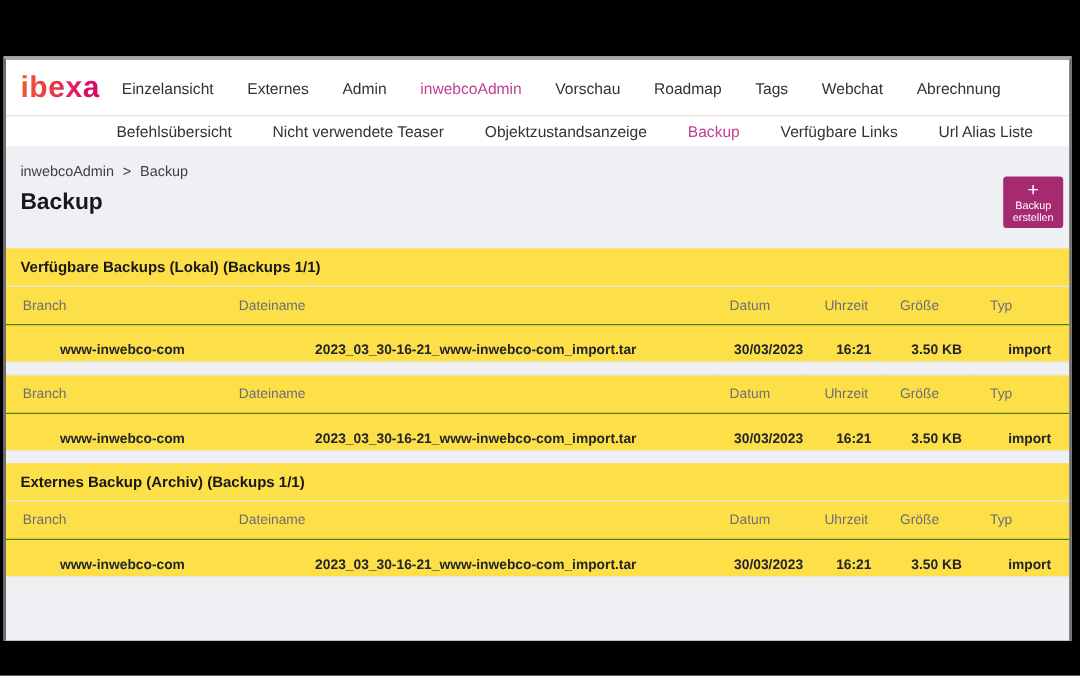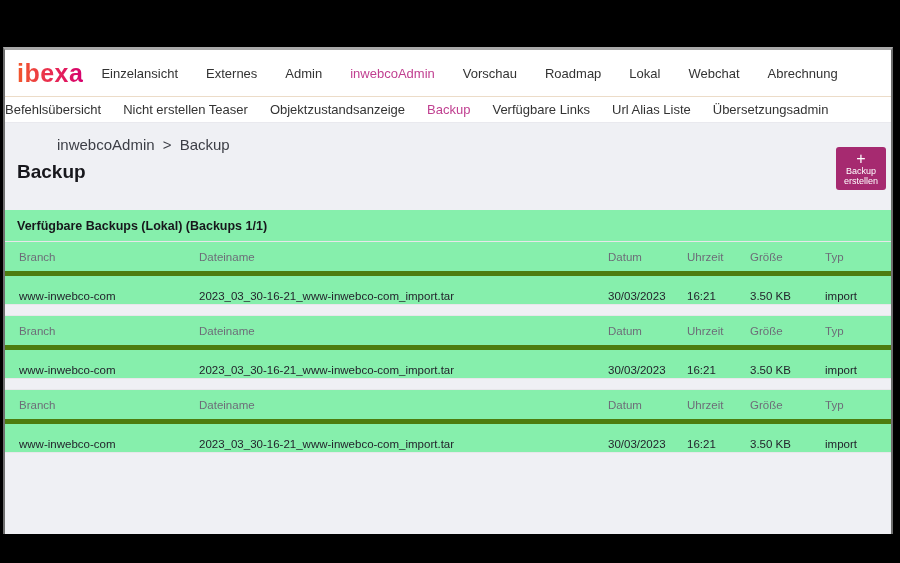--- a/index.html
+++ b/index.html
@@ -35,87 +35,87 @@
   .nav-item {
     margin-left:28px; font-size:13px; font-weight:normal;
     color:#333; cursor:pointer; white-space:nowrap;
   }
   .nav-item.first { margin-left:18px; }
   .nav-item.active { color:#c03f90; }
   .nav-divider { border-top:1px solid #ecdcc8; background:#fff; }
   .nav-secondary {
     background:#fff; height:26px;
     display:flex; align-items:center;
-    gap:22px;
+    padding-left:92px; gap:34px;
     border-bottom:1px solid #e9e9ee;
   }
   .nav-secondary .nav-item { margin-left:0; }
   
   .page { position:relative; }
   .breadcrumb {
-    padding:13px 12px 0; font-size:15px; color:#3c3e46;margin-left:40px;
+    padding:13px 12px 0; font-size:12px; color:#3c3e46;
   }
   .breadcrumb .crumb { cursor:pointer; }
   .breadcrumb .sep { margin:0 4px; color:#3c3e46; }
   .page-title {
     padding:8px 12px 0; font-size:19px; font-weight:bold; color:#17171c;
   }
   .create-btn {
     position:absolute; top:24px; right:5px;
     width:50px; height:43px;
     background:#a62a70; border:none; border-radius:3px;
     color:#fff; cursor:pointer;
     display:flex; flex-direction:column; align-items:center; justify-content:center;
     font-family:"Liberation Sans", sans-serif;
   }
   .create-btn .plus { font-size:16px; line-height:15px; font-weight:normal; }
   .create-btn .lbl { font-size:9px; line-height:10.5px; white-space:pre-line; }
   
-  .section { background:#86efac; margin-bottom:10px; }
+  .section { background:#fde047; margin-bottom:10px; }
   .section.first { margin-top:27px; }
   .section-title {
     padding:9px 12px 8px; font-size:12.5px; font-weight:bold; color:#17171c;
   }
   table { width:100%; border-collapse:collapse; table-layout:fixed; }
   col.c1{width:180px;} col.c2{width:409px;} col.c3{width:79px;}
   col.c4{width:63px;}  col.c5{width:75px;}
   th {
     height:32px; text-align:left; padding:0 0 0 14px;
     font-size:11.5px; font-weight:normal; color:#6d6d78;
-    border-top:1px solid #e7e7ea; border-bottom:5px solid #4d7c0f;
+    border-top:1px solid #e7e7ea; border-bottom:1px solid #4d7c0f;
   }
   td {
     height:31px; padding:12px 0 0 14px;
-    font-size:11.5px; font-weight:normal; color:#23242c;
+    font-size:11.5px; font-weight:bold; color:#23242c;
     border-bottom:1px solid #e7e7ea;
-    overflow:hidden; white-space:nowrap;
+    overflow:hidden; white-space:nowrap;text-align:center;
   }
 </style>
 </head>
 <body>
 
 <div class="window">
 
   <div class="nav-primary">
     <span class="logo">ibexa</span>
     <span class="nav-item first">Einzelansicht</span>
     <span class="nav-item">Externes</span>
     <span class="nav-item">Admin</span>
     <span class="nav-item active">inwebcoAdmin</span>
     <span class="nav-item">Vorschau</span>
     <span class="nav-item">Roadmap</span>
-    <span class="nav-item">Lokal</span>
+    <span class="nav-item">Tags</span>
     <span class="nav-item">Webchat</span>
     <span class="nav-item">Abrechnung</span>
   </div>
   <div class="nav-divider"></div>
 
   <div class="nav-secondary">
     <span class="nav-item">Befehlsübersicht</span>
-    <span class="nav-item">Nicht erstellen Teaser</span>
+    <span class="nav-item">Nicht verwendete Teaser</span>
     <span class="nav-item">Objektzustandsanzeige</span>
     <span class="nav-item active">Backup</span>
     <span class="nav-item">Verfügbare Links</span>
     <span class="nav-item">Url Alias Liste</span>
     <span class="nav-item">Übersetzungsadmin</span>
   </div>
 
   <div class="page">
 
     <div class="breadcrumb">
@@ -193,20 +193,21 @@
             <td>30/03/2023</td>
             <td>16:21</td>
             <td>3.50 KB</td>
             <td>import</td>
           </tr>
         </tbody>
       </table>
     </div>
 
     <div class="section">
+      <div class="section-title">Externes Backup (Archiv) (Backups 1/1)</div>
       <table>
         <colgroup>
             <col class="c1">
             <col class="c2">
             <col class="c3">
             <col class="c4">
             <col class="c5">
             <col>
           </colgroup>
         <thead>

